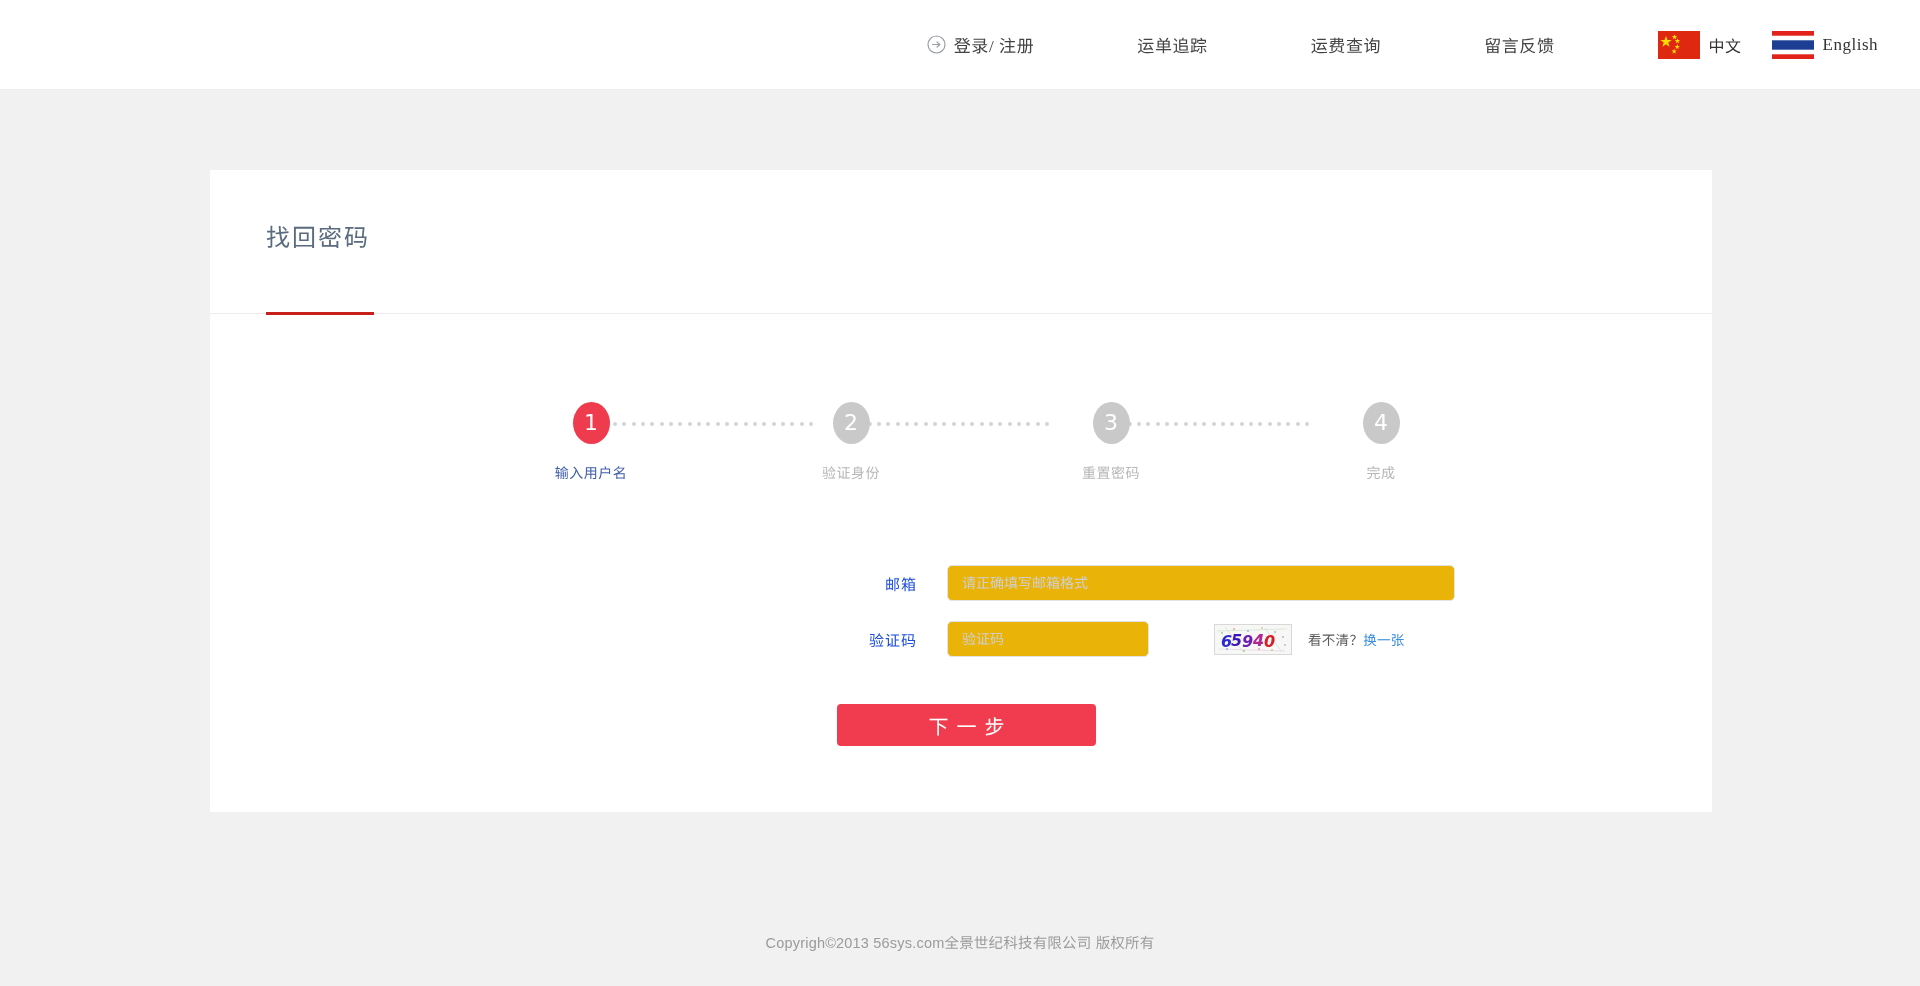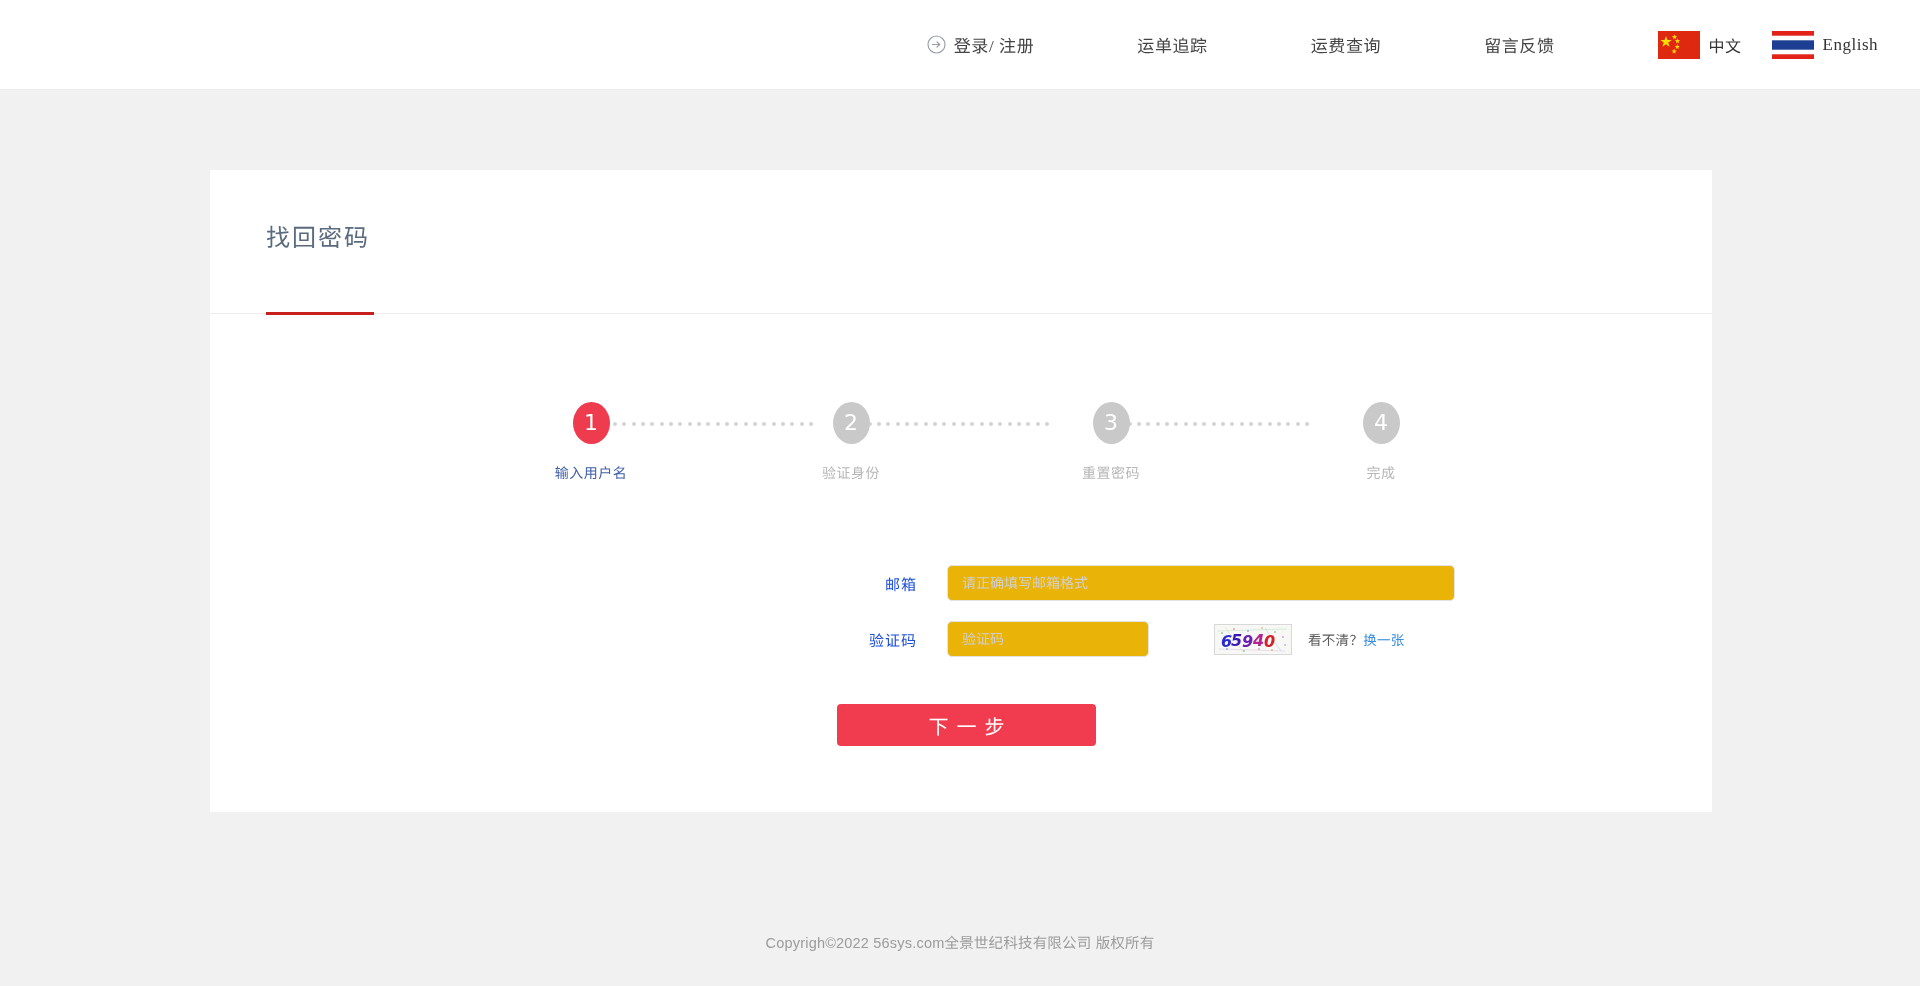--- a/index.html
+++ b/index.html
@@ -511,14 +511,14 @@
 
       <div class="submit-row">
         <button class="submit-btn">下一步</button>
       </div>
 
     </div>
   </div>
 </div>
 
 <div class="footer">
-  <div class="footer-text">Copyrigh©2022 56sys.com全景世纪科技有限公司 版权所有</div>
+  <div class="footer-text">Copyrigh©2013 56sys.com全景世纪科技有限公司 版权所有</div>
 </div>
 
 </body></html>

